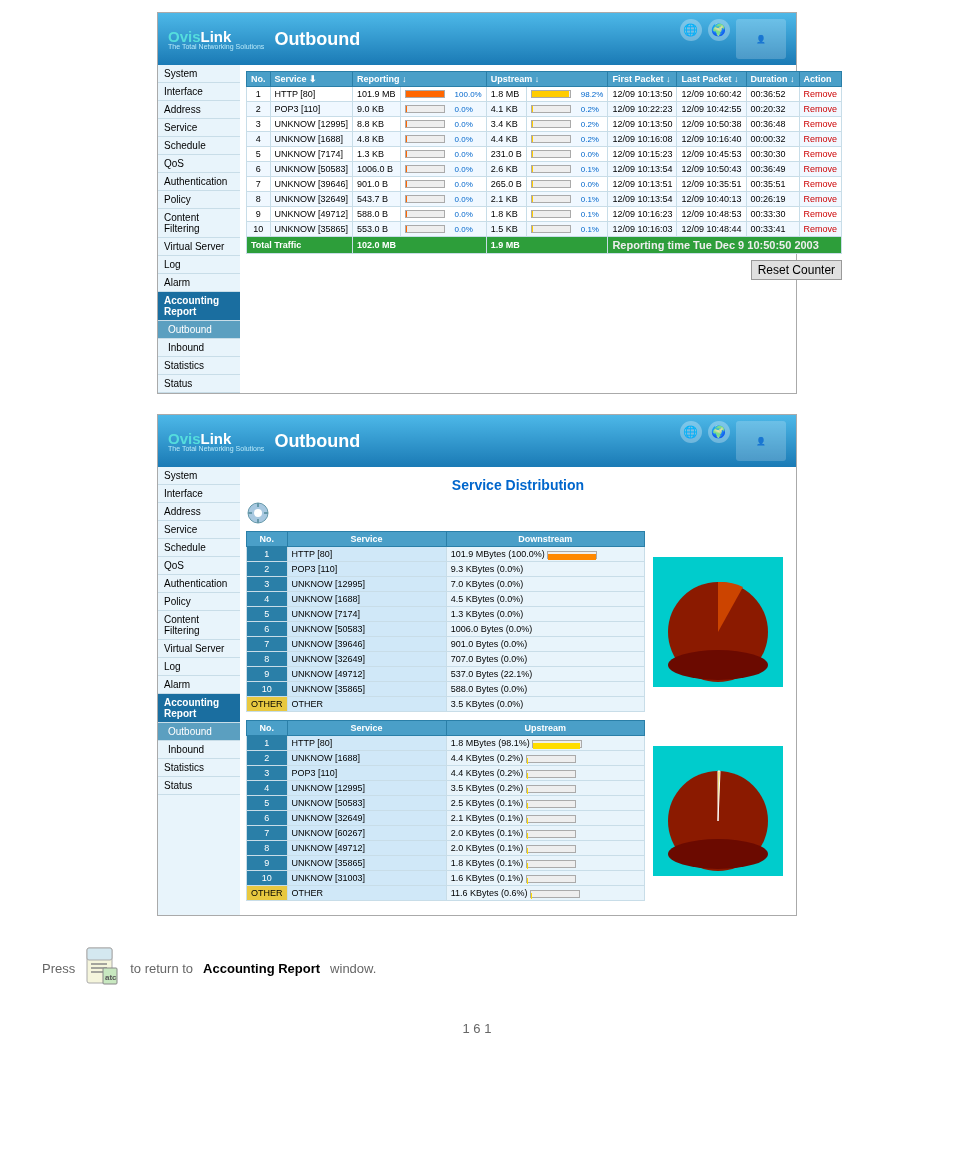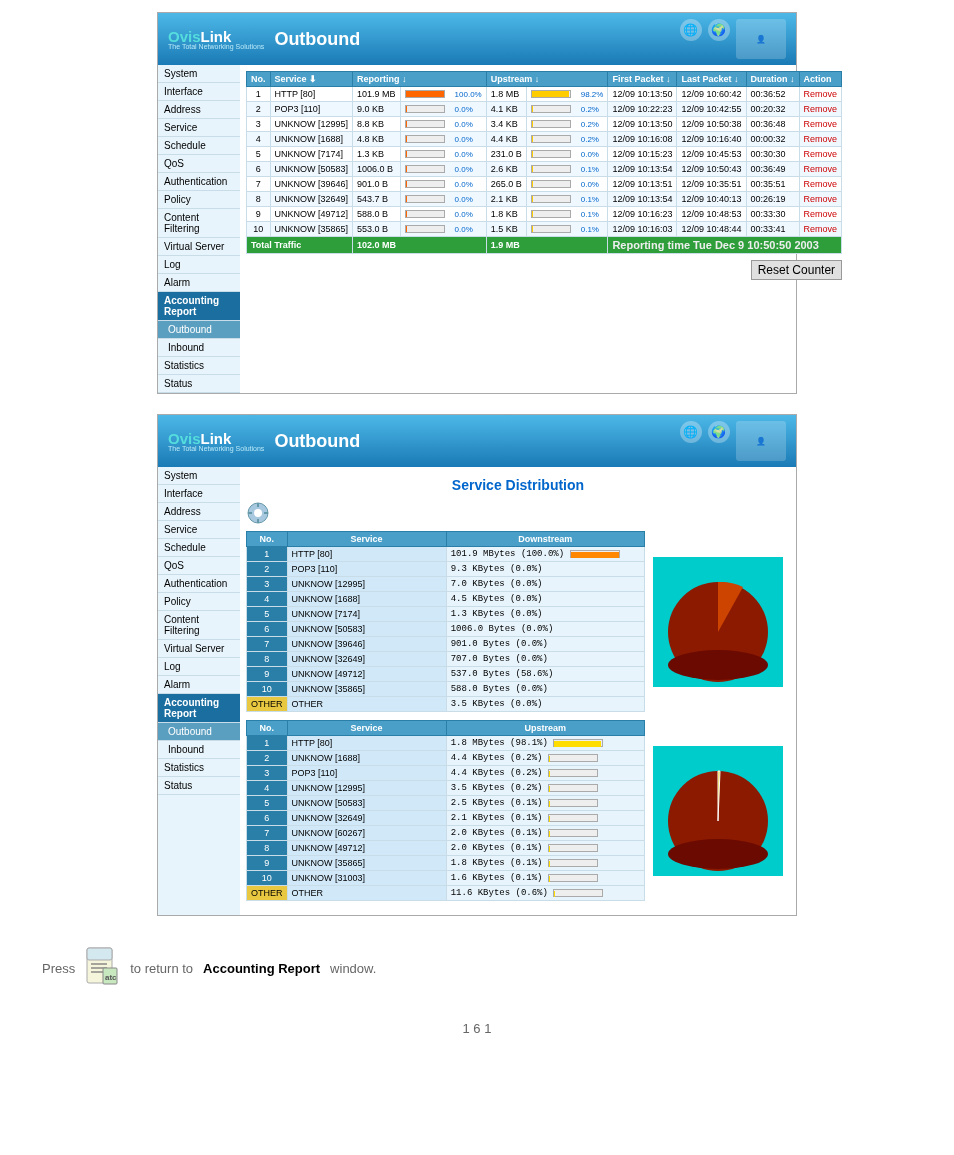--- a/index.html
+++ b/index.html
@@ -61,21 +61,21 @@
     .sd-section { display: flex; margin-bottom: 8px; }
     .sd-table-wrap { flex: 1; }
     .sd-chart { width: 145px; flex-shrink: 0; display: flex; align-items: center; justify-content: center; }
 
     .sd-table { width: 100%; border-collapse: collapse; font-size: 9px; }
     .sd-table th { background: #4a9fc8; color: #fff; padding: 2px 4px; border: 1px solid #2a7fa8; }
     .sd-table th.wide { width: 40%; }
     .sd-table td { padding: 2px 4px; border: 1px solid #c8dde8; font-size: 9px; }
     .sd-table td:first-child { background: #2a7fa8; color: #fff; width: 20px; text-align: center; }
     .sd-table tr td.service-td { background: #d0e8f8; }
-    .sd-table tr td.value-td { background: #e8f4fb; font-family: Liberation Mono, monospace; }
+    .sd-table tr td.value-td { background: #e8f4fb; }
 
     
     .bottom-note { margin-top: 20px; display: flex; align-items: center; gap: 10px; font-size: 13px; color: #666; padding: 10px 30px; }
     .bottom-note strong { color: #000; }
 
     .page-num { text-align: center; font-size: 13px; color: #666; margin-top: 20px; }
 
     
     .sd-bar-outer { display: inline-block; width: 50px; height: 8px; background: #eee; border: 1px solid #aaa; vertical-align: middle; }
     .sd-bar-ds { height: 100%; background: #ff8800; }
@@ -549,21 +549,21 @@
       <td class="service-td">UNKNOW [32649]</td>
       <td class="value-td">
         707.0 Bytes (0.0%)
         
       </td>
     </tr>
                   <tr>
       <td style="">9</td>
       <td class="service-td">UNKNOW [49712]</td>
       <td class="value-td">
-        537.0 Bytes (58.6%)
+        537.0 Bytes (22.1%)
         
       </td>
     </tr>
                   <tr>
       <td style="">10</td>
       <td class="service-td">UNKNOW [35865]</td>
       <td class="value-td">
         588.0 Bytes (0.0%)
         
       </td>

